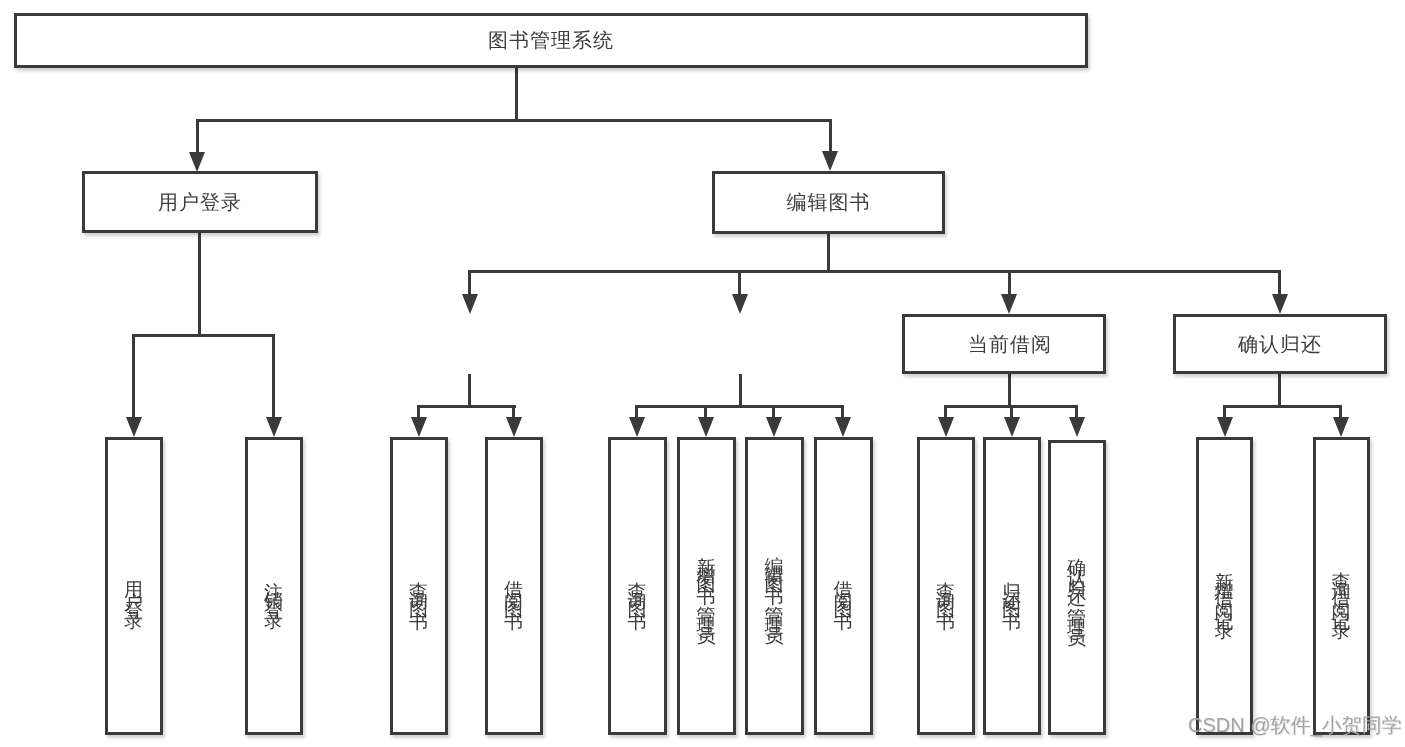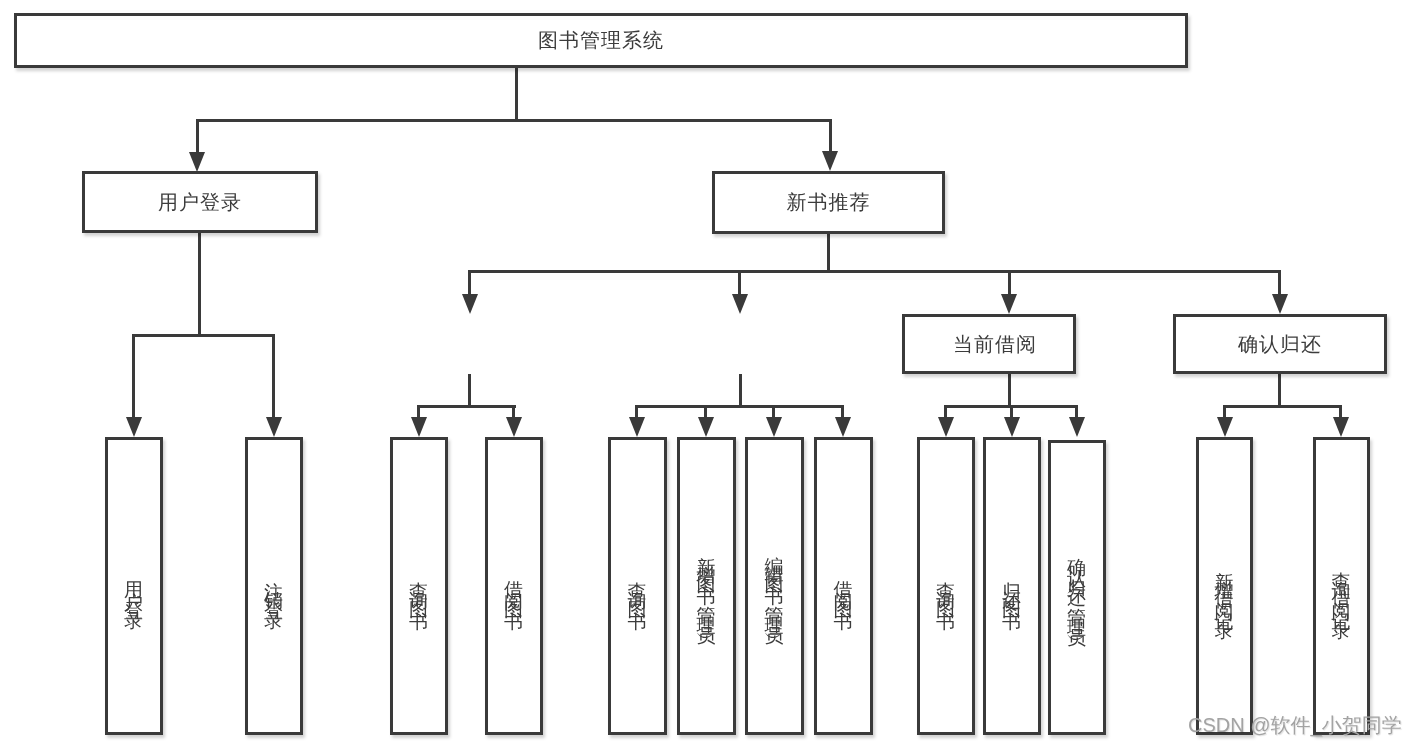--- a/index.html
+++ b/index.html
@@ -69,57 +69,57 @@
     z-index: 3;
     white-space: nowrap;
     text-shadow: 1px 1px 1px rgba(0,0,0,0.12);
   }
 </style>
 </head>
 <body>
 
 <div class="canvas">
 
-  <div class="box" style="left:14px; top:13px; width:1174px; height:55px;">
+  <div class="box" style="left:14px; top:13px; width:1074px; height:55px;">
     <span class="hlabel">图书管理系统</span>
   </div>
 
   <div class="vline" style="left:515px; top:68px; height:53px;"></div>
   <div class="hline" style="left:197px; top:119px; width:635px;"></div>
   <div class="vline" style="left:196px; top:119px; height:37px;"></div>
   <div class="arrowhead" style="left:189px; top:152px;"></div>
   <div class="vline" style="left:829px; top:119px; height:37px;"></div>
   <div class="arrowhead" style="left:822px; top:151px;"></div>
 
   <div class="box" style="left:82px; top:171px; width:236px; height:62px;">
     <span class="hlabel">用户登录</span>
   </div>
   <div class="box" style="left:712px; top:171px; width:233px; height:63px;">
-    <span class="hlabel">新书推荐</span>
+    <span class="hlabel">编辑图书</span>
   </div>
 
   <div class="vline" style="left:198px; top:233px; height:103px;"></div>
   <div class="hline" style="left:133px; top:334px; width:142px;"></div>
   <div class="vline" style="left:132px; top:334px; height:85px;"></div>
   <div class="arrowhead" style="left:126px; top:417px;"></div>
   <div class="vline" style="left:272px; top:334px; height:85px;"></div>
   <div class="arrowhead" style="left:266px; top:417px;"></div>
 
   <div class="vline" style="left:827px; top:234px; height:37px;"></div>
   <div class="hline" style="left:470px; top:270px; width:811px;"></div>
   <div class="vline" style="left:468px; top:270px; height:28px;"></div>
   <div class="arrowhead" style="left:462px; top:294px;"></div>
   <div class="vline" style="left:738px; top:270px; height:28px;"></div>
   <div class="arrowhead" style="left:732px; top:294px;"></div>
   <div class="vline" style="left:1008px; top:270px; height:28px;"></div>
   <div class="arrowhead" style="left:1001px; top:294px;"></div>
   <div class="vline" style="left:1278px; top:270px; height:28px;"></div>
   <div class="arrowhead" style="left:1272px; top:294px;"></div>
 
-  <div class="box" style="left:902px; top:314px; width:174px; height:60px;padding-left:12px;">
+  <div class="box" style="left:902px; top:314px; width:204px; height:60px;padding-left:12px;">
     <span class="hlabel">当前借阅</span>
   </div>
   <div class="box" style="left:1173px; top:314px; width:214px; height:60px;">
     <span class="hlabel">确认归还</span>
   </div>
 
   <div class="vline" style="left:468px; top:374px; height:32px;"></div>
   <div class="hline" style="left:418px; top:405px; width:98px;"></div>
   <div class="vline" style="left:417px; top:405px; height:14px;"></div>
   <div class="arrowhead" style="left:411px; top:417px;"></div>

